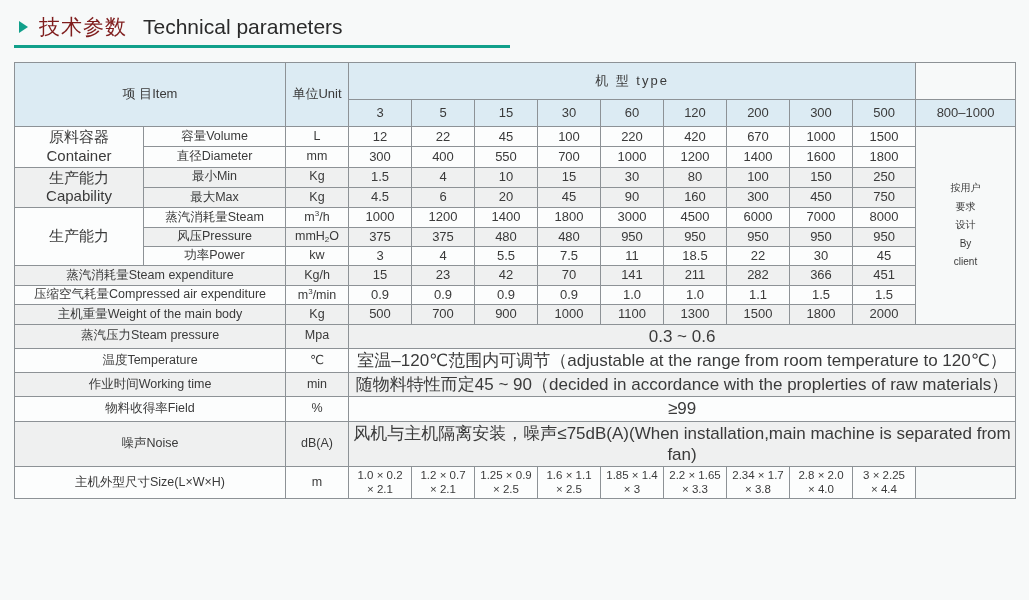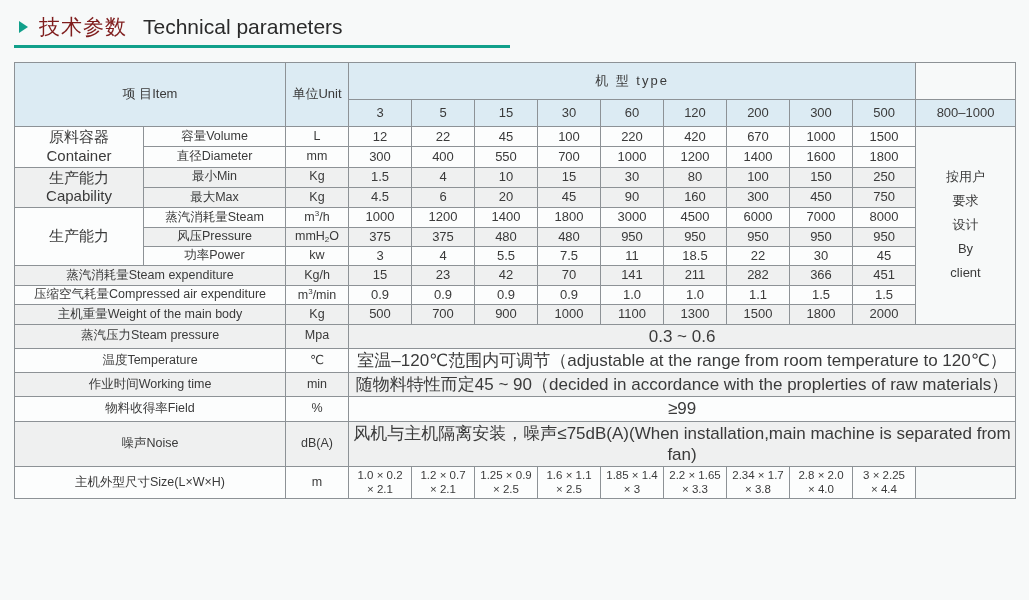--- a/index.html
+++ b/index.html
@@ -95,21 +95,21 @@
     font-size: 13px;
     text-align: left;
     padding-left: 3px;
   }
   td.freecol-blank {
     background: #f7f9f9 !important;
     border: none;
     border-left: 1px solid #8d9296;
   }
   .freecol-stack {
-    font-size: 13px;
+    font-size: 10px;
     line-height: 1.85;
     color: #3a3a3a;
     text-align: center;
   }
 
   
   td.group {
     font-size: 15px;
     line-height: 1.35;
   }

